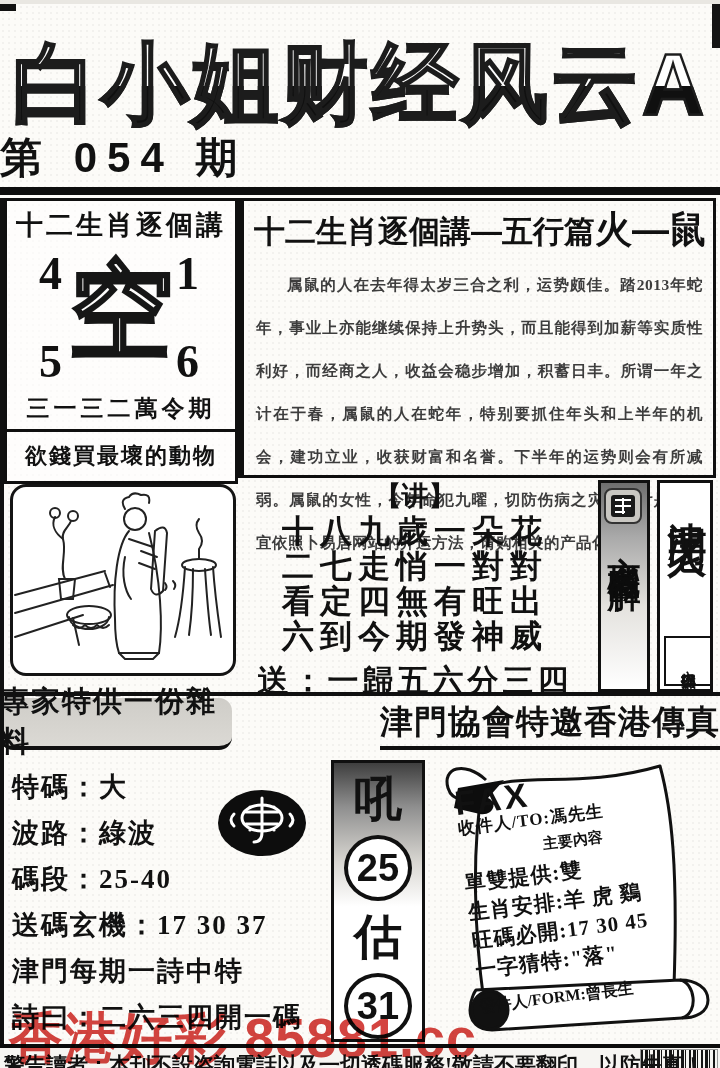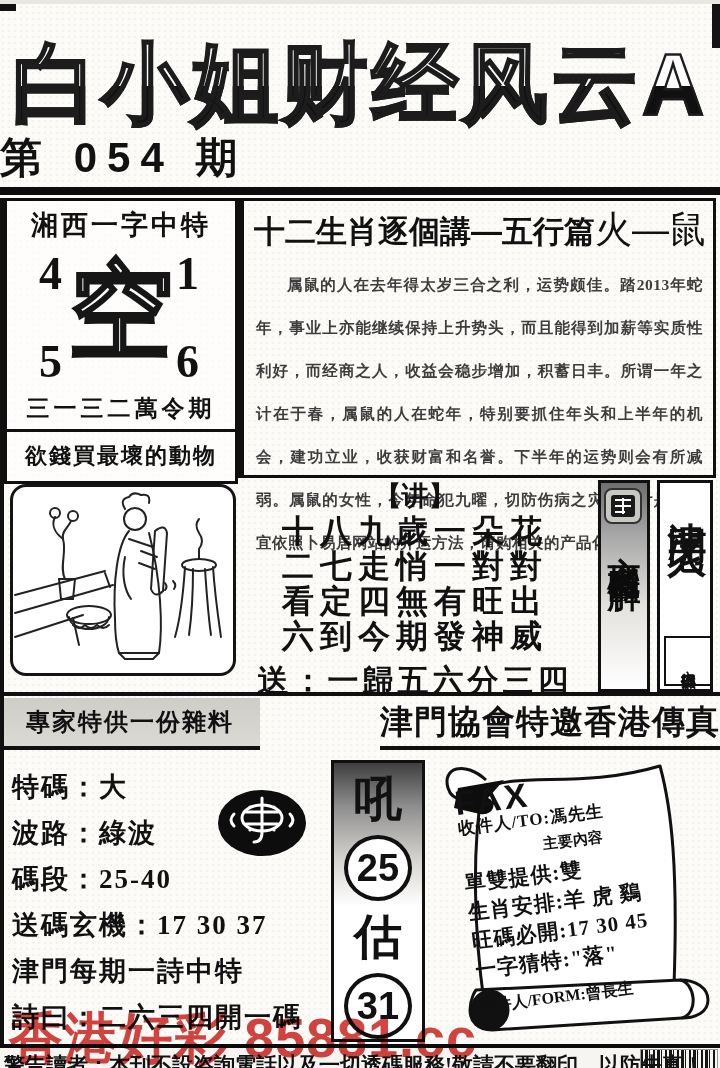--- a/index.html
+++ b/index.html
@@ -33,44 +33,44 @@
   .hollow{position:absolute;left:0;right:0;top:8px;text-align:center;font-size:104px;
         font-weight:700;color:transparent;-webkit-text-stroke:3px #161616;line-height:120px;}
   .verse{line-height:27px;text-align:center;font-weight:700;font-size:23px;letter-spacing:4px;}
   .riddle-strip{border-top:3px solid #0f0f0f;margin-top:7px;padding:9px 0 0 0;height:43px;
         text-align:center;font-weight:700;font-size:22px;letter-spacing:2px;}
   
   .zodiac-box{left:237px;top:194px;width:479px;height:280px;border:3px solid #0f0f0f;
         border-left:7px solid #0f0f0f;box-sizing:border-box;}
   .zodiac-head{display:flex;justify-content:space-between;align-items:baseline;padding:4px 20px 0 10px;}
   .zodiac-title{font-family:"Liberation Sans",sans-serif;font-weight:800;font-size:31px;letter-spacing:0px;white-space:nowrap;}
-  .zodiac-el{font-family:"Liberation Sans",sans-serif;font-weight:400;font-size:37px;white-space:nowrap;}
+  .zodiac-el{font-family:"Liberation Sans",sans-serif;font-weight:700;font-size:37px;white-space:nowrap;}
   .zodiac-body{padding:8px 10px 0 12px;font-size:15.5px;line-height:43px;color:#3d3d3d;
         text-align:justify;text-indent:2em;letter-spacing:.5px;font-weight:600;}
   
   .illus-box{left:10px;top:480px;width:220px;height:186px;border:3px solid #141414;border-radius:16px;background:#fff;}
   .lecture{left:240px;top:474px;width:350px;text-align:center;}
   .lecture .hd{font-size:27px;font-weight:800;font-family:"Liberation Sans",sans-serif;}
   .lecture .ln{font-size:32px;font-weight:700;line-height:35px;letter-spacing:6px;}
   .lecture .ft{margin-top:6px;font-size:31px;font-weight:700;letter-spacing:4px;}
   .vcol{border:3px solid #101010;box-sizing:border-box;text-align:center;}
   .mystic-col{left:598px;top:476px;width:52px;height:212px;
         background:linear-gradient(180deg,#6e6e6e 0%,#a9a9a9 26%,#e4e2de 60%,#fff 100%);}
   .mystic-label{writing-mode:vertical-rl;font-size:33px;font-weight:800;letter-spacing:8px;
         margin-top:4px;color:#0c0c0c;}
   .elder-col{left:657px;top:476px;width:56px;height:212px;background:#fff;}
   .elder-label{writing-mode:vertical-rl;font-size:39px;font-weight:800;letter-spacing:6px;margin-top:8px;}
   .provider-box{position:absolute;left:4px;bottom:3px;width:44px;height:46px;border:2px solid #111;
         writing-mode:vertical-rl;font-size:15px;font-weight:700;line-height:21px;letter-spacing:1px;
         display:flex;align-items:center;justify-content:center;background:#fff;}
   
   .rule-mid{left:0;top:688px;width:720px;height:4px;background:#101010;}
-  .hdr-left{left:0px;top:694px;width:260px;height:48px;background:linear-gradient(#cfcdc8,#dbd9d4);
+  .hdr-left{left:0px;top:694px;width:232px;height:48px;background:linear-gradient(#cfcdc8,#dbd9d4);
         border-bottom:4px solid #101010;display:flex;align-items:center;justify-content:center;
-        font-size:24px;font-weight:800;letter-spacing:2px;}
+        font-size:29px;font-weight:800;letter-spacing:2px;border-radius:13px;}
   .hdr-right{left:380px;top:694px;width:340px;height:48px;border-bottom:4px solid #101010;
         display:flex;align-items:center;justify-content:center;font-size:33px;font-weight:800;letter-spacing:1px;}
   .page-left-rule{left:0;top:194px;width:4px;height:850px;background:#101010;}
   
   .tips{left:12px;top:760px;width:318px;font-size:27px;font-weight:800;line-height:46px;letter-spacing:2px;}
   .oval-seal{left:216px;top:784px;width:92px;height:70px;}
   .mid-col{left:331px;top:756px;width:94px;height:282px;border:3px solid #101010;box-sizing:border-box;
         background:linear-gradient(180deg,#3f3f3f 0%,#8f8f8f 16%,#d9d7d2 36%,#fff 52%);
         display:flex;flex-direction:column;align-items:center;gap:4px;padding-top:4px;}
   .mid-char{font-size:48px;font-weight:800;font-family:"Liberation Sans",sans-serif;}
@@ -103,21 +103,21 @@
 <div class="page">
 
   <div class="abs corner-mark-tl"></div>
   <div class="abs corner-mark-tr"></div>
 
   <div class="abs masthead-title">白小姐财经风云A</div>
   <div class="abs issue">第 054 期</div>
   <div class="abs rule-top"></div>
 
   <div class="abs panel left-box">
-    <div class="hd">湘西一字中特</div>
+    <div class="hd">十二生肖逐個講</div>
     <div class="numgrid">
       <span class="bignum n-tl">4</span>
       <span class="bignum n-tr">1</span>
       <span class="bignum n-bl">5</span>
       <span class="bignum n-br">6</span>
       <span class="hollow">空</span>
     </div>
     <div class="verse">三一三二萬令期</div>
     <div class="riddle-strip">欲錢買最壞的動物</div>
   </div>

